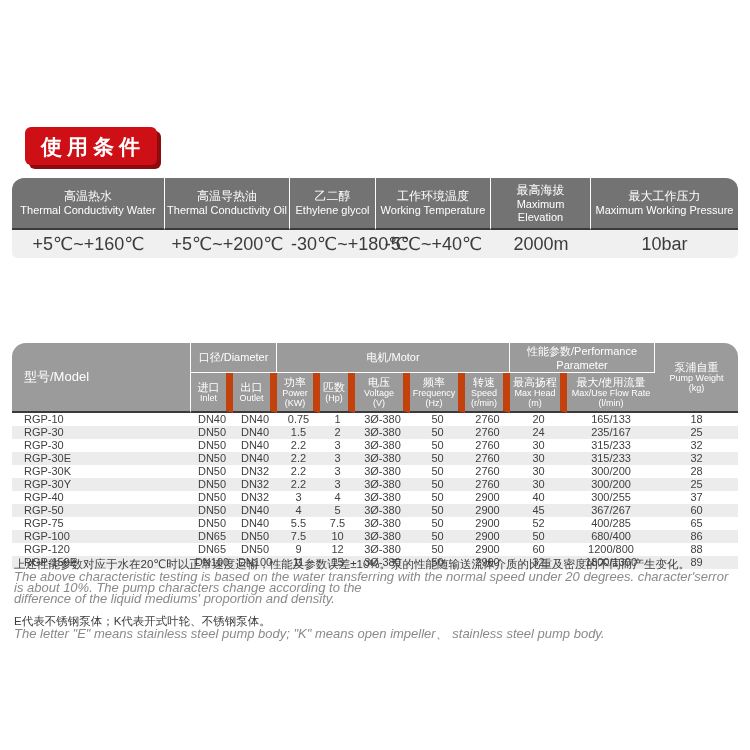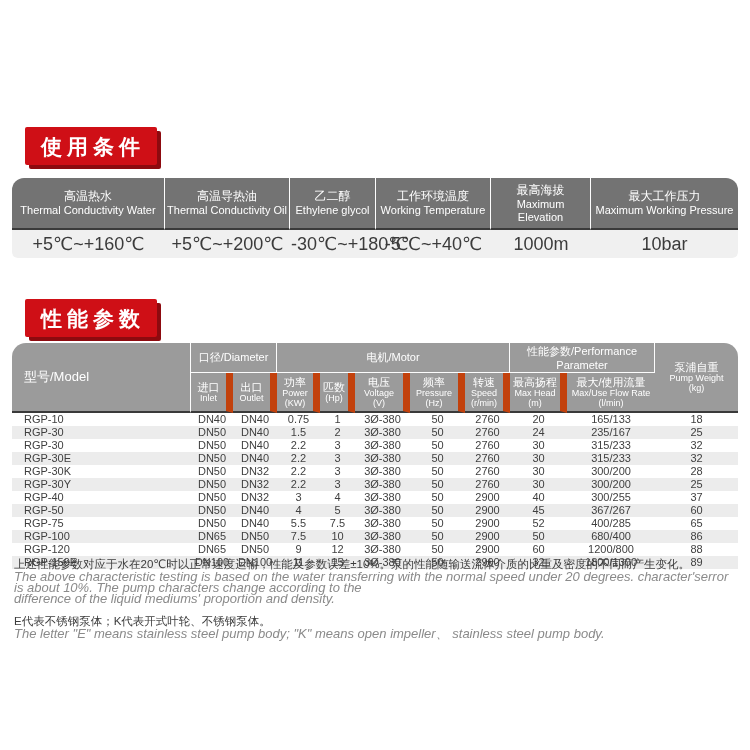--- a/index.html
+++ b/index.html
@@ -3,21 +3,21 @@
 <meta charset="utf-8">
 <style>
   html,body{margin:0;padding:0;background:#fff;}
   body{font-family:"Liberation Sans","DejaVu Sans",sans-serif;color:#3f3f3f;}
   .page{position:relative;width:750px;height:750px;background:#ffffff;overflow:hidden;}
 
   
   .red-banner{position:absolute;left:25px;display:inline-block;background:#cf0f16;color:#fff;
     font-weight:bold;font-size:21px;letter-spacing:5px;line-height:1;
     padding:9px 12px 8px 16px;border-radius:2px;box-shadow:4px 4px 0 #8d0a0f;}
-  .banner-usage{top:127px;}
+  .banner-usage{top:127px;border-radius:6px;}
   .banner-perf{top:299px;}
 
   table{border-collapse:separate;border-spacing:0;table-layout:fixed;}
 
   
   .usage-table{position:absolute;top:178px;left:12px;width:726px;}
   .usage-table th{background:#737373;color:#fff;font-weight:normal;height:46px;vertical-align:middle;
     border-right:1px solid #fdfdfd;border-bottom:2px solid #3a3a3a;padding:2px 2px;}
   .usage-table th:last-child{border-right:none;}
   .usage-table th:first-child{border-top-left-radius:12px;}
@@ -95,29 +95,26 @@
           <span class="en">Maximum Working Pressure</span>
         </th>
       </tr>
     </thead>
     <tbody>
       <tr>
         <td>+5℃~+160℃</td>
         <td>+5℃~+200℃</td>
         <td>-30℃~+180℃</td>
         <td>-5℃~+40℃</td>
-        <td>1000m</td>
+        <td>2000m</td>
         <td>10bar</td>
       </tr>
     </tbody>
   </table>
 
-  <div class="red-banner banner-perf">
-    <span>性能参数</span>
-  </div>
 
   <table class="perf-table">
     <colgroup>
       <col style="width:179px">
         <col style="width:42px">
         <col style="width:44px">
         <col style="width:43px">
       <col style="width:35px">
         <col style="width:55px">
         <col style="width:55px">
@@ -156,21 +153,21 @@
           <span class="sub-zh">匹数</span>
           <span class="sub-en">(Hp)</span>
         </th>
         <th class="sub-th">
           <span class="sub-zh">电压</span>
           <span class="sub-en">Voltage</span>
           <span class="sub-unit">(V)</span>
         </th>
         <th class="sub-th">
           <span class="sub-zh">频率</span>
-          <span class="sub-en">Pressure</span>
+          <span class="sub-en">Frequency</span>
           <span class="sub-unit">(Hz)</span>
         </th>
         <th class="sub-th">
           <span class="sub-zh">转速</span>
           <span class="sub-en">Speed</span>
           <span class="sub-unit">(r/min)</span>
         </th>
         <th class="sub-th">
           <span class="sub-zh">最高扬程</span>
           <span class="sub-en">Max Head</span>

